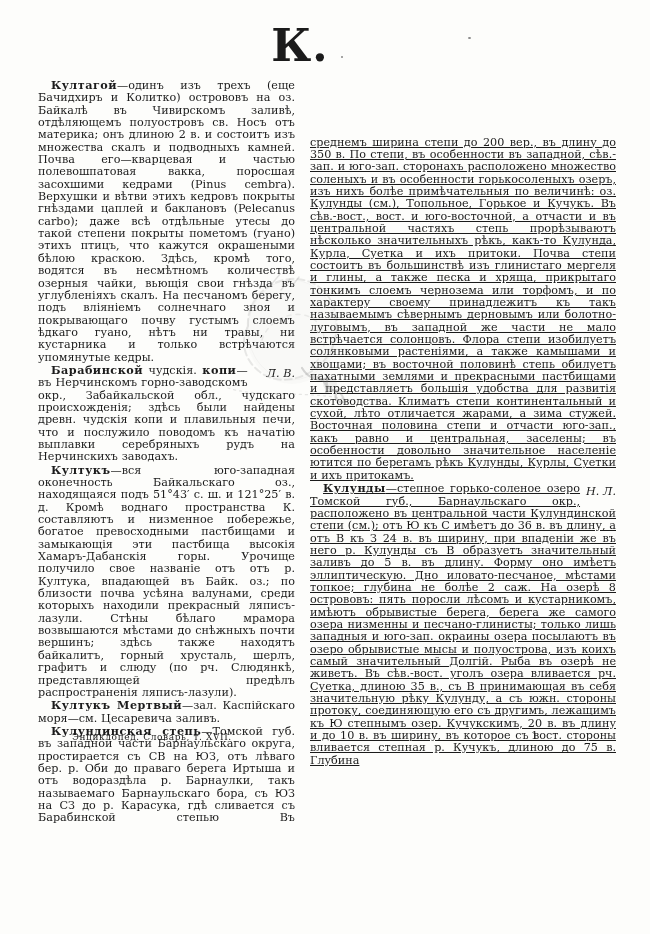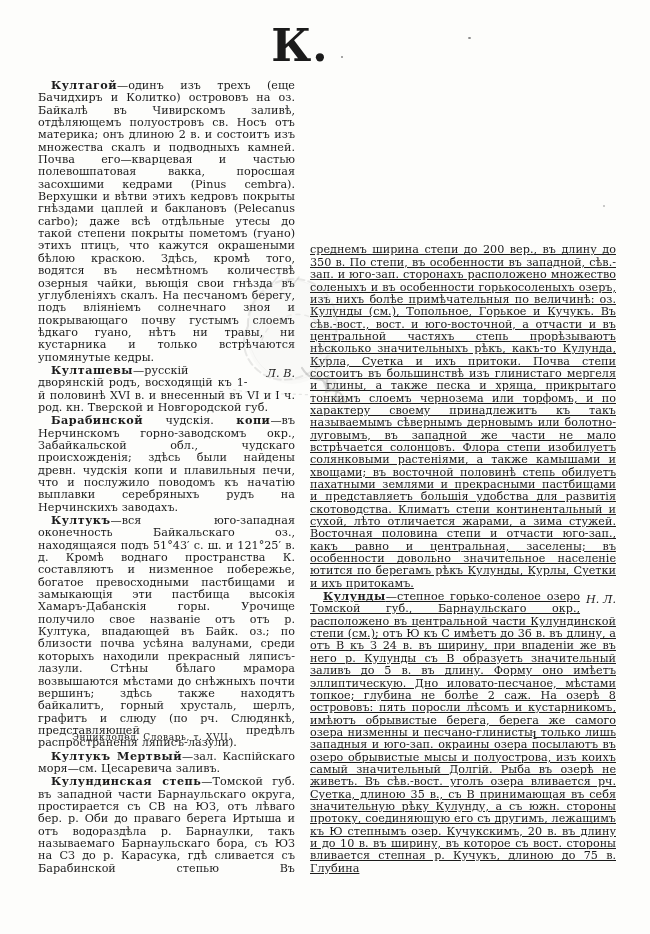--- a/index.html
+++ b/index.html
@@ -13,21 +13,21 @@
     overflow:hidden;
   }
   .masthead{
     position:absolute;top:20px;left:0;width:600px;
     text-align:center;
     font-size:44px;font-weight:bold;
     letter-spacing:1px;
   }
   .columns{
     position:absolute;top:79px;left:38px;width:578px;
-    display:flex;align-items:flex-end;
+    display:flex;align-items:center;
   }
   .col{
     font-size:11.2px;line-height:12.35px;
     text-align:justify;
     word-spacing:0.2px;
   }
   .col-left{width:257px;}
   .col-right{width:306px;text-decoration:underline;}
   .rule{
     width:1px;background:var(--rule,#1b1b1b);
@@ -66,21 +66,20 @@
 
   <div class="masthead">К.</div>
 
   <span class="speck s1"></span>
   <span class="speck s2"></span>
   <span class="speck s3"></span>
 
   <div class="columns">
     <div class="col col-left">
         <p class="entry"><b>Култагой</b><span>—одинъ изъ трехъ (еще Бачидхиръ и Колитко) острововъ на оз. Байкалѣ въ Чивирскомъ заливѣ, отдѣляющемъ полуостровъ св. Носъ отъ материка; онъ длиною 2 в. и состоитъ изъ множества скалъ и подводныхъ камней. Почва его—кварцевая и частью полевошпатовая вакка, поросшая засохшими кедрами (Pinus cembra). Верхушки и вѣтви этихъ кедровъ покрыты гнѣздами цаплей и баклановъ (Pelecanus carbo); даже всѣ отдѣльные утесы до такой степени покрыты пометомъ (гуано) этихъ птицъ, что кажутся окрашеными бѣлою краскою. Здѣсь, кромѣ того, водятся въ несмѣтномъ количествѣ озерныя чайки, вьющія свои гнѣзда въ углубленіяхъ скалъ. На песчаномъ берегу, подъ вліяніемъ солнечнаго зноя и покрывающаго почву густымъ слоемъ ѣдкаго гуано, нѣтъ ни травы, ни кустарника и только встрѣчаются упомянутые кедры.</span><i class="sig">Л. В.</i></p>
-        <p class="entry"><b>Култашевы</b><span>—русскій дворянскій родъ, восходящій къ 1-й половинѣ XVI в. и внесенный въ VI и I ч. род. кн. Тверской и Новгородской губ.</span></p>
         <p class="entry"><b>Барабинской</b><span> чудскія. </span><b>копи</b><span>—въ Нерчинскомъ горно-заводскомъ окр., Забайкальской обл., чудскаго происхожденія; здѣсь были найдены древн. чудскія копи и плавильныя печи, что и послужило поводомъ къ начатію выплавки серебряныхъ рудъ на Нерчинскихъ заводахъ.</span></p>
         <p class="entry"><b>Култукъ</b><span>—вся юго-западная оконечность Байкальскаго оз., находящаяся подъ 51°43′ с. ш. и 121°25′ в. д. Кромѣ воднаго пространства К. составляютъ и низменное побережье, богатое превосходными пастбищами и замыкающія эти пастбища высокія Хамаръ-Дабанскія горы. Урочище получило свое названіе отъ отъ р. Култука, впадающей въ Байк. оз.; по близости почва усѣяна валунами, среди которыхъ находили прекрасный ляписъ-лазули. Стѣны бѣлаго мрамора возвышаются мѣстами до снѣжныхъ почти вершинъ; здѣсь также находятъ байкалитъ, горный хрусталь, шерлъ, графитъ и слюду (по рч. Слюдянкѣ, представляющей предѣлъ распространенія ляписъ-лазули).</span></p>
         <p class="entry"><b>Култукъ Мертвый</b><span>—зал. Каспійскаго моря—см. Цесаревича заливъ.</span></p>
         <p class="entry justify-last"><b>Кулундинская степь</b><span>—Томской губ. въ западной части Барнаульскаго округа, простирается съ СВ на ЮЗ, отъ лѣваго бер. р. Оби до праваго берега Иртыша и отъ водораздѣла р. Барнаулки, такъ называемаго Барнаульскаго бора, съ ЮЗ на СЗ до р. Карасука, гдѣ сливается съ Барабинской степью Въ</span></p>
       </div>
     <div class="rule"></div>
     <div class="col col-right">
         <p class="entry noindent"><span>среднемъ ширина степи до 200 вер., въ длину до 350 в. По степи, въ особенности въ западной, сѣв.-зап. и юго-зап. сторонахъ расположено множество соленыхъ и въ особенности горькосоленыхъ озеръ, изъ нихъ болѣе примѣчательныя по величинѣ: оз. Кулунды (см.), Топольное, Горькое и Кучукъ. Въ сѣв.-вост., вост. и юго-восточной, а отчасти и въ центральной частяхъ степь прорѣзываютъ нѣсколько значительныхъ рѣкъ, какъ-то Кулунда, Курла, Суетка и ихъ притоки. Почва степи состоитъ въ большинствѣ изъ глинистаго мергеля и глины, а также песка и хряща, прикрытаго тонкимъ слоемъ чернозема или торфомъ, и по характеру своему принадлежитъ къ такъ называемымъ сѣвернымъ дерновымъ или болотно-луговымъ, въ западной же части не мало встрѣчается солонцовъ. Флора степи изобилуетъ солянковыми растеніями, а также камышами и хвощами; въ восточной половинѣ степь обилуетъ пахатными землями и прекрасными пастбищами и представляетъ большія удобства для развитія скотоводства. Климатъ степи континентальный и сухой, лѣто отличается жарами, а зима стужей. Восточная половина степи и отчасти юго-зап., какъ равно и центральная, заселены; въ особенности довольно значительное населеніе ютится по берегамъ рѣкъ Кулунды, Курлы, Суетки и ихъ притокамъ.</span><i class="sig">Н. Л.</i></p>
         <p class="entry"><b>Кулунды</b><span>—степное горько-соленое озеро Томской губ., Барнаульскаго окр., расположено въ центральной части Кулундинской степи (см.); отъ Ю къ С имѣетъ до 36 в. въ длину, а отъ В къ З 24 в. въ ширину, при впаденіи же въ него р. Кулунды съ В образуетъ значительный заливъ до 5 в. въ длину. Форму оно имѣетъ эллиптическую. Дно иловато-песчаное, мѣстами топкое; глубина не болѣе 2 саж. На озерѣ 8 острововъ: пять поросли лѣсомъ и кустарникомъ, имѣютъ обрывистые берега, берега же самого озера низменны и песчано-глинисты; только лишь западныя и юго-зап. окраины озера посылаютъ въ озеро обрывистые мысы и полуострова, изъ коихъ самый значительный Долгій. Рыба въ озерѣ не живетъ. Въ сѣв.-вост. уголъ озера вливается рч. Суетка, длиною 35 в., съ В принимающая въ себя значительную рѣку Кулунду, а съ южн. стороны протоку, соединяющую его съ другимъ, лежащимъ къ Ю степнымъ озер. Кучукскимъ, 20 в. въ длину и до 10 в. въ ширину, въ которое съ вост. стороны вливается степная р. Кучукъ, длиною до 75 в. Глубина</span></p>
       </div>

